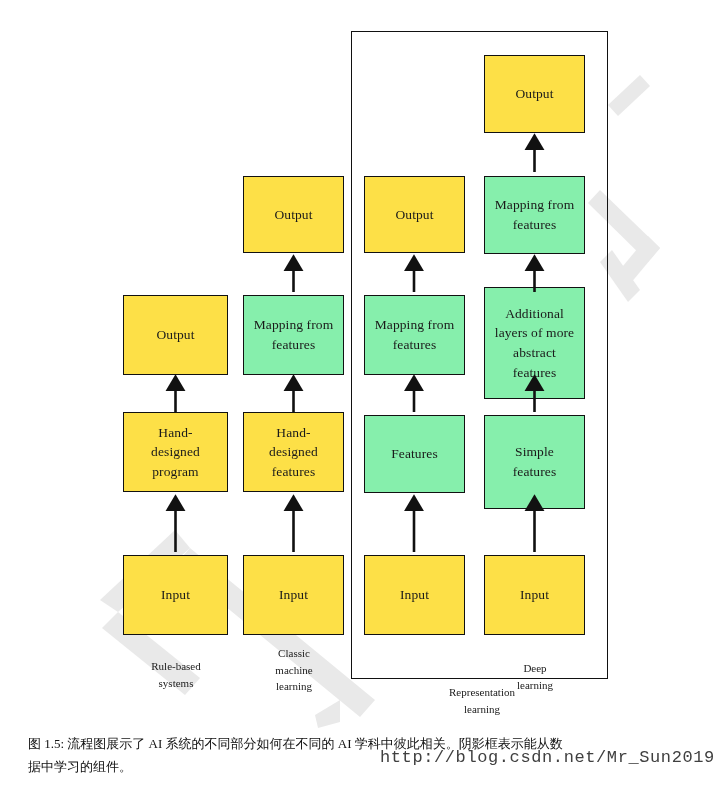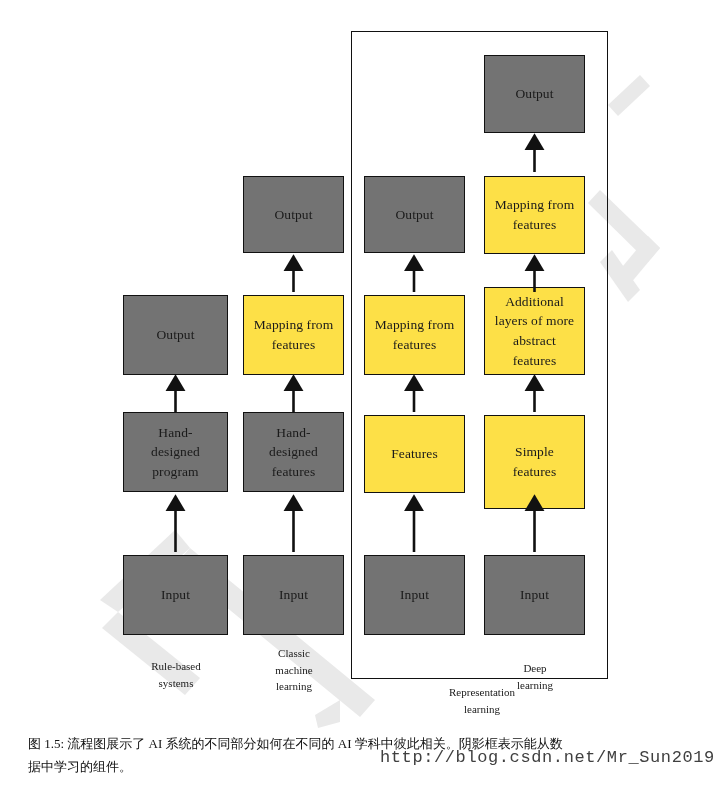--- a/index.html
+++ b/index.html
@@ -42,31 +42,31 @@
     height: 648px;
     border: 1.6px solid #111;
     box-sizing: border-box;
     background: transparent;
   }
 
   .node {
     position: absolute;
     box-sizing: border-box;
     border: 1.8px solid #111;
-    background: #737373;
+    background: #fde047;
     display: flex;
     align-items: center;
     justify-content: center;
     text-align: center;
     font-size: 13.5px;
     line-height: 1.45;
     letter-spacing: .1px;
     padding: 2px 6px;
   }
-  .node.shaded { background: #fde047; }
+  .node.shaded { background: #86efac; }
 
   .edge {
     position: absolute;
     z-index: 2;
   }
 
   .col-label {
     position: absolute;
     text-align: center;
     font-size: 11px;
@@ -235,21 +235,21 @@
       </div>
     </div>
 
   <div class="node shaded" style="left:484px;  top:176px; width:101px; height:78px;">
       <div>
         <div>Mapping from</div>
         <div>features</div>
       </div>
     </div>
 
-  <div class="node shaded" style="left:484px;  top:287px; width:101px; height:88px;">
+  <div class="node shaded" style="left:484px;  top:287px; width:101px; height:112px;">
       <div>
         <div>Additional</div>
         <div>layers of more</div>
         <div>abstract</div>
         <div>features</div>
       </div>
     </div>
 
   <div class="node shaded" style="left:484px;  top:415px; width:101px; height:94px;">
       <div>

